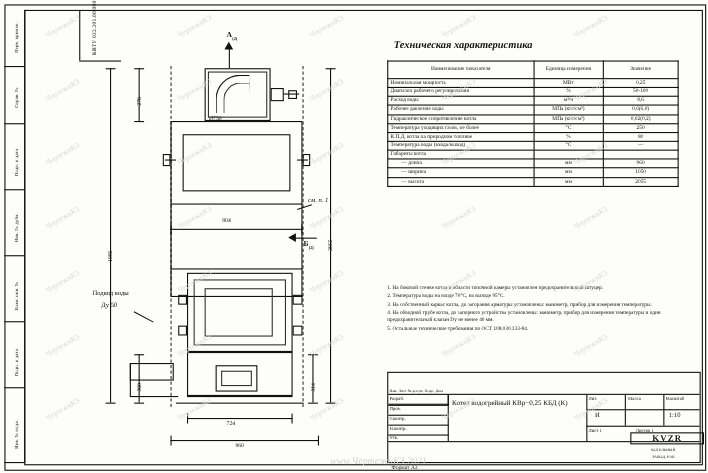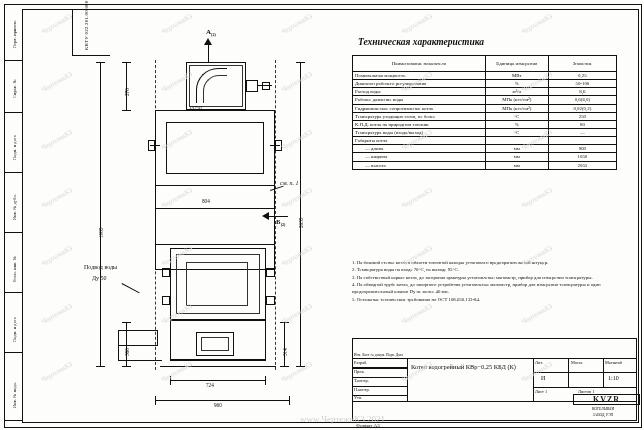--- a/index.html
+++ b/index.html
@@ -46,21 +46,21 @@
   #stamp .cell{position:absolute;box-sizing:border-box;font-size:4.3px;color:#111;}
   #stamp .bb{border-bottom:1px solid #111;}
   .desig{position:absolute;left:55px;top:4px;width:228px;text-align:center;font-size:11px;font-weight:bold;font-style:italic;color:#111;}
   .objname{position:absolute;left:58px;top:24px;width:120px;font-size:6.4px;line-height:1.3;color:#111;}
   .logo{position:absolute;right:3px;bottom:3px;width:60px;text-align:center;}
   .logobox{display:inline-block;border:1.2px solid #111;padding:0 19px;font-weight:bold;font-size:8px;letter-spacing:1px;}
   .logotxt{font-size:3.6px;line-height:1.25;color:#111;margin-top:1px;}
 
   
   .wm{position:absolute;font-size:7px;color:#d8d8d8;transform:rotate(-30deg);white-space:nowrap;pointer-events:none;}
-  .wmbig{position:absolute;font-size:9px;color:#cfcfcf;white-space:nowrap;pointer-events:none;}
+  .wmbig{position:absolute;font-size:9px;color:#cfcfcf;white-space:nowrap;pointer-events:none;font-style:italic;}
 
   .arrowtxt{position:absolute;font-size:7px;font-weight:bold;color:#111;}
   .sub{font-size:4px;vertical-align:sub;}
 </style>
 </head>
 <body>
 
 <div id="sheet">
 
   <div class="frame-outer"></div>

